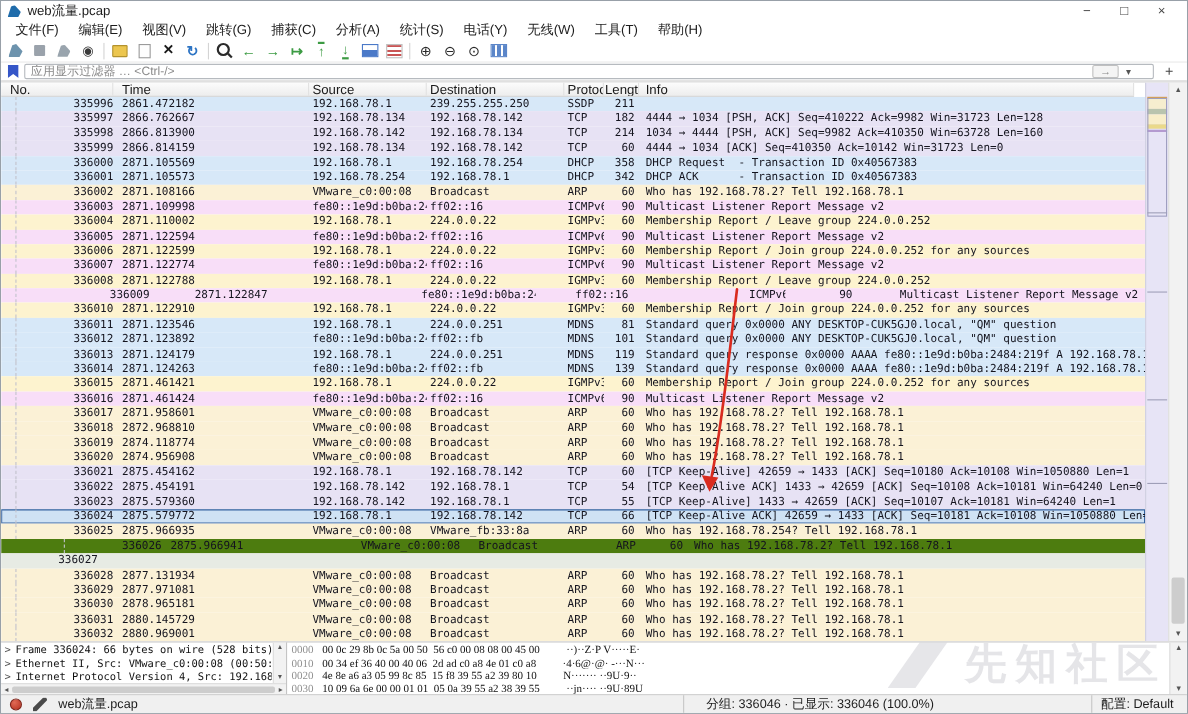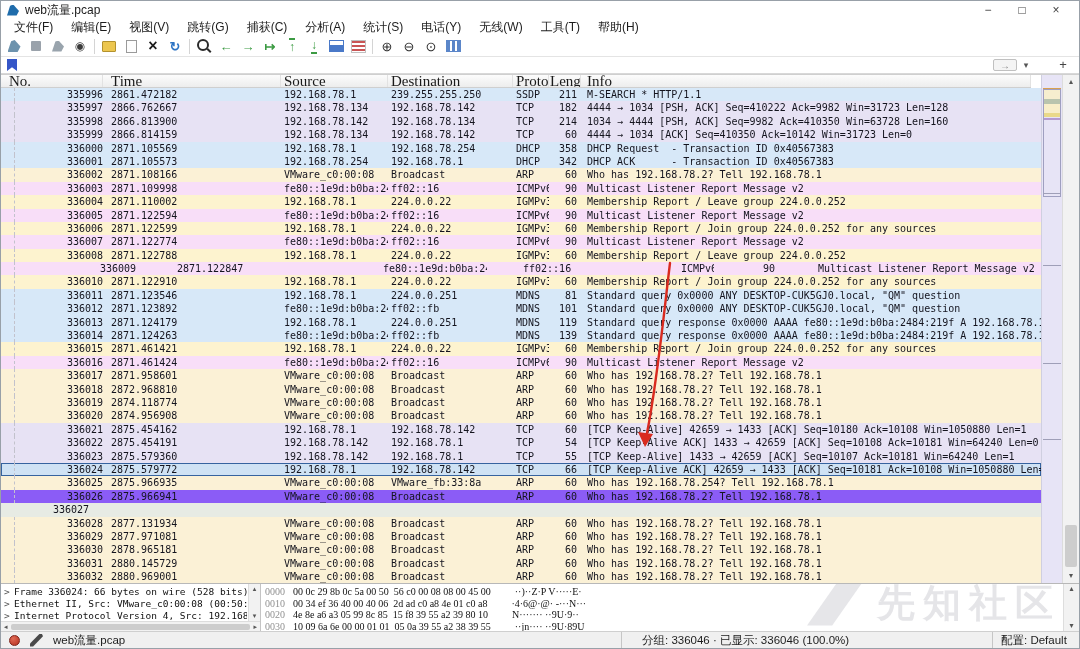--- a/index.html
+++ b/index.html
@@ -49,21 +49,21 @@
   .filterbar { height:17px; position:relative; background:#fff; border-bottom:1px solid #d8d8d8; flex:0 0 auto; }
   .bookmark { position:absolute; left:6px; top:2px; width:10px; height:12px; background:#3556c8; clip-path:polygon(0 0,100% 0,100% 100%,50% 68%,0 100%); }
   .filter-input { position:absolute; left:21px; top:1px; width:1027px; height:14px; border:1px solid #b6babf; border-radius:2px; font:11px "Liberation Sans",sans-serif; padding:0 30px 0 5px; color:#222; }
   .filter-input::placeholder { color:#8a8a8a; }
   .apply-box { position:absolute; right:62px; top:2px; width:24px; height:12px; border:1px solid #c0c0c0; border-radius:2px; background:#f4f4f4; text-align:center; line-height:11px; font-size:10px; color:#8a8a8a; }
   .filter-drop { position:absolute; right:46px; top:2px; width:14px; height:12px; text-align:center; font-size:9px; color:#555; line-height:12px; }
   .filter-add { position:absolute; right:8px; top:0px; width:16px; height:16px; text-align:center; font-size:13px; color:#444; line-height:16px; }
 
   
   .packet-area { position:relative; height:509px; border-top:1px solid #cfcfcf; overflow:hidden; flex:0 0 auto; background:#fff; }
-  .phead { height:13px; display:flex; margin-right:48px; background:linear-gradient(#fcfcfc,#ededed); border-bottom:1px solid #cfcfcf; font-size:15px; color:#1a1a1a; line-height:12px; white-space:pre;font-family:Liberation Serif, serif; }
+  .phead { height:13px; display:flex; margin-right:48px; background:linear-gradient(#fcfcfc,#ededed); border-bottom:1px solid #cfcfcf; font-size:12px; color:#1a1a1a; line-height:12px; white-space:pre; }
   .phead > span { border-right:1px solid #e2e2e2; overflow:hidden; }
   .h-no { width:102px; padding-left:8px; }
   .h-len { width:32px; padding-left:1px; }
   .rows { position:absolute; top:13px; left:0; right:38px; bottom:0; overflow:hidden;
           font-family:"DejaVu Sans Mono",monospace; font-size:10px; color:#14141e; }
   .prow { height:13.4px; line-height:13.5px; display:flex; white-space:pre; overflow:hidden; }
   .prow > span { overflow:hidden; flex:0 0 auto; }
   .c-gutter { width:14px; border-right:1px dashed #c2c2cc; align-self:stretch; }
   .c-no { width:88px; text-align:right; }
   .c-time { width:178px; padding-left:8px; }
@@ -165,29 +165,30 @@
       <span class="tb ic-colorize"></span>
       <span class="tb-sep"></span>
       <span class="tb ic-zoom-in"></span>
       <span class="tb ic-zoom-out"></span>
       <span class="tb ic-zoom-normal"></span>
       <span class="tb ic-resize-columns"></span>
     </div>
 
   <div class="filterbar">
     <span class="bookmark"></span>
+    <input class="filter-input" value="" placeholder="应用显示过滤器 … &lt;Ctrl-/&gt;" style="">
     <span class="apply-box">→</span>
     <span class="filter-drop">▾</span>
     <span class="filter-add">+</span>
   </div>
 
   <div class="packet-area">
     <div class="phead"><span class="h-no">No.</span><span class="c-time">Time</span><span class="c-src">Source</span><span class="c-dst">Destination</span><span class="c-proto">Protocol</span><span class="h-len">Lengtl</span><span class="c-info">Info</span></div>
     <div class="rows">
-        <div class="prow" style="background: rgb(215, 232, 248);"><span class="c-gutter"></span><span class="c-no">335996</span><span class="c-time">2861.472182</span><span class="c-src">192.168.78.1</span><span class="c-dst">239.255.255.250</span><span class="c-proto">SSDP</span><span class="c-len">211</span><span class="c-info">M-SEARCH * HTTP/1.1</span></div>
+        <div class="prow" style="background: rgb(215, 232, 248);"><span class="c-gutter"></span><span class="c-no">335996</span><span class="c-time">2861.472182</span><span class="c-src">192.168.78.1</span><span class="c-dst">239.255.255.250</span><span class="c-proto">SSDP</span><span class="c-len">211</span></div>
         <div class="prow" style="background: rgb(231, 226, 244);"><span class="c-gutter"></span><span class="c-no">335997</span><span class="c-time">2866.762667</span><span class="c-src">192.168.78.134</span><span class="c-dst">192.168.78.142</span><span class="c-proto">TCP</span><span class="c-len">182</span><span class="c-info">4444 → 1034 [PSH, ACK] Seq=410222 Ack=9982 Win=31723 Len=128</span></div>
         <div class="prow" style="background: rgb(231, 226, 244);"><span class="c-gutter"></span><span class="c-no">335998</span><span class="c-time">2866.813900</span><span class="c-src">192.168.78.142</span><span class="c-dst">192.168.78.134</span><span class="c-proto">TCP</span><span class="c-len">214</span><span class="c-info">1034 → 4444 [PSH, ACK] Seq=9982 Ack=410350 Win=63728 Len=160</span></div>
         <div class="prow" style="background: rgb(231, 226, 244);"><span class="c-gutter"></span><span class="c-no">335999</span><span class="c-time">2866.814159</span><span class="c-src">192.168.78.134</span><span class="c-dst">192.168.78.142</span><span class="c-proto">TCP</span><span class="c-len">60</span><span class="c-info">4444 → 1034 [ACK] Seq=410350 Ack=10142 Win=31723 Len=0</span></div>
         <div class="prow" style="background: rgb(215, 232, 248); justify-content: space-between;"><span class="c-gutter"></span><span class="c-no">336000</span><span class="c-time">2871.105569</span><span class="c-src">192.168.78.1</span><span class="c-dst">192.168.78.254</span><span class="c-proto">DHCP</span><span class="c-len">358</span><span class="c-info">DHCP Request  - Transaction ID 0x40567383</span></div>
         <div class="prow" style="background: rgb(215, 232, 248);"><span class="c-gutter"></span><span class="c-no">336001</span><span class="c-time">2871.105573</span><span class="c-src">192.168.78.254</span><span class="c-dst">192.168.78.1</span><span class="c-proto">DHCP</span><span class="c-len">342</span><span class="c-info">DHCP ACK      - Transaction ID 0x40567383</span></div>
         <div class="prow" style="background: rgb(251, 241, 214);"><span class="c-gutter"></span><span class="c-no">336002</span><span class="c-time">2871.108166</span><span class="c-src">VMware_c0:00:08</span><span class="c-dst">Broadcast</span><span class="c-proto">ARP</span><span class="c-len">60</span><span class="c-info">Who has 192.168.78.2? Tell 192.168.78.1</span></div>
         <div class="prow" style="background: rgb(248, 222, 248);"><span class="c-gutter"></span><span class="c-no">336003</span><span class="c-time">2871.109998</span><span class="c-src">fe80::1e9d:b0ba:248…</span><span class="c-dst">ff02::16</span><span class="c-proto">ICMPv6</span><span class="c-len">90</span><span class="c-info">Multicast Listener Report Message v2</span></div>
         <div class="prow" style="background: rgb(253, 243, 207);"><span class="c-gutter"></span><span class="c-no">336004</span><span class="c-time">2871.110002</span><span class="c-src">192.168.78.1</span><span class="c-dst">224.0.0.22</span><span class="c-proto">IGMPv3</span><span class="c-len">60</span><span class="c-info">Membership Report / Leave group 224.0.0.252</span></div>
         <div class="prow" style="background: rgb(248, 222, 248);"><span class="c-gutter"></span><span class="c-no">336005</span><span class="c-time">2871.122594</span><span class="c-src">fe80::1e9d:b0ba:248…</span><span class="c-dst">ff02::16</span><span class="c-proto">ICMPv6</span><span class="c-len">90</span><span class="c-info">Multicast Listener Report Message v2</span></div>
         <div class="prow" style="background: rgb(253, 243, 207);"><span class="c-gutter"></span><span class="c-no">336006</span><span class="c-time">2871.122599</span><span class="c-src">192.168.78.1</span><span class="c-dst">224.0.0.22</span><span class="c-proto">IGMPv3</span><span class="c-len">60</span><span class="c-info">Membership Report / Join group 224.0.0.252 for any sources</span></div>
@@ -203,21 +204,21 @@
         <div class="prow" style="background: rgb(248, 222, 248);"><span class="c-gutter"></span><span class="c-no">336016</span><span class="c-time">2871.461424</span><span class="c-src">fe80::1e9d:b0ba:248…</span><span class="c-dst">ff02::16</span><span class="c-proto">ICMPv6</span><span class="c-len">90</span><span class="c-info">Multicast Listener Report Message v2</span></div>
         <div class="prow" style="background: rgb(251, 241, 214);"><span class="c-gutter"></span><span class="c-no">336017</span><span class="c-time">2871.958601</span><span class="c-src">VMware_c0:00:08</span><span class="c-dst">Broadcast</span><span class="c-proto">ARP</span><span class="c-len">60</span><span class="c-info">Who has 192.168.78.2? Tell 192.168.78.1</span></div>
         <div class="prow" style="background: rgb(251, 241, 214);"><span class="c-gutter"></span><span class="c-no">336018</span><span class="c-time">2872.968810</span><span class="c-src">VMware_c0:00:08</span><span class="c-dst">Broadcast</span><span class="c-proto">ARP</span><span class="c-len">60</span><span class="c-info">Who has 192.168.78.2? Tell 192.168.78.1</span></div>
         <div class="prow" style="background: rgb(251, 241, 214);"><span class="c-gutter"></span><span class="c-no">336019</span><span class="c-time">2874.118774</span><span class="c-src">VMware_c0:00:08</span><span class="c-dst">Broadcast</span><span class="c-proto">ARP</span><span class="c-len">60</span><span class="c-info">Who has 192.168.78.2? Tell 192.168.78.1</span></div>
         <div class="prow" style="background: rgb(251, 241, 214);"><span class="c-gutter"></span><span class="c-no">336020</span><span class="c-time">2874.956908</span><span class="c-src">VMware_c0:00:08</span><span class="c-dst">Broadcast</span><span class="c-proto">ARP</span><span class="c-len">60</span><span class="c-info">Who has 192.168.78.2? Tell 192.168.78.1</span></div>
         <div class="prow" style="background: rgb(231, 226, 244);"><span class="c-gutter"></span><span class="c-no">336021</span><span class="c-time">2875.454162</span><span class="c-src">192.168.78.1</span><span class="c-dst">192.168.78.142</span><span class="c-proto">TCP</span><span class="c-len">60</span><span class="c-info">[TCP Keep-Alive] 42659 → 1433 [ACK] Seq=10180 Ack=10108 Win=1050880 Len=1</span></div>
         <div class="prow" style="background: rgb(231, 226, 244);"><span class="c-gutter"></span><span class="c-no">336022</span><span class="c-time">2875.454191</span><span class="c-src">192.168.78.142</span><span class="c-dst">192.168.78.1</span><span class="c-proto">TCP</span><span class="c-len">54</span><span class="c-info">[TCP Keep-Alive ACK] 1433 → 42659 [ACK] Seq=10108 Ack=10181 Win=64240 Len=0</span></div>
         <div class="prow" style="background: rgb(231, 226, 244);"><span class="c-gutter"></span><span class="c-no">336023</span><span class="c-time">2875.579360</span><span class="c-src">192.168.78.142</span><span class="c-dst">192.168.78.1</span><span class="c-proto">TCP</span><span class="c-len">55</span><span class="c-info">[TCP Keep-Alive] 1433 → 42659 [ACK] Seq=10107 Ack=10181 Win=64240 Len=1</span></div>
         <div class="prow sel" style="background: rgb(207, 226, 244);"><span class="c-gutter"></span><span class="c-no">336024</span><span class="c-time">2875.579772</span><span class="c-src">192.168.78.1</span><span class="c-dst">192.168.78.142</span><span class="c-proto">TCP</span><span class="c-len">66</span><span class="c-info">[TCP Keep-Alive ACK] 42659 → 1433 [ACK] Seq=10181 Ack=10108 Win=1050880 Len=0 SLE=1…</span></div>
         <div class="prow" style="background: rgb(251, 241, 214); justify-content: flex-end;"><span class="c-gutter"></span><span class="c-no">336025</span><span class="c-time">2875.966935</span><span class="c-src">VMware_c0:00:08</span><span class="c-dst">VMware_fb:33:8a</span><span class="c-proto">ARP</span><span class="c-len">60</span><span class="c-info">Who has 192.168.78.254? Tell 192.168.78.1</span></div>
-        <div class="prow" style="background: #8b5cf6;"><span class="c-gutter"></span><span class="c-no">336026</span><span class="c-time">2875.966941</span><span class="c-src">VMware_c0:00:08</span><span class="c-dst">Broadcast</span><span class="c-proto">ARP</span><span class="c-len">60</span><span class="c-info">Who has 192.168.78.2? Tell 192.168.78.1</span></div>
+        <div class="prow" style="background: #4d7c0f; padding-left: 44px;"><span class="c-gutter"></span><span class="c-no">336026</span><span class="c-time">2875.966941</span><span class="c-src">VMware_c0:00:08</span><span class="c-dst">Broadcast</span><span class="c-proto">ARP</span><span class="c-len">60</span><span class="c-info">Who has 192.168.78.2? Tell 192.168.78.1</span></div>
         <div class="prow" style="background: rgb(231, 235, 228); flex-direction: column;"><span class="c-gutter"></span><span class="c-no">336027</span><span class="c-time">2875.966948</span><span class="c-src">VMware_fb:33:8a</span><span class="c-dst">VMware_c0:00:08</span><span class="c-proto">ARP</span><span class="c-len">60</span><span class="c-info">192.168.78.254 is at 00:50:56:fb:33:8a</span></div>
         <div class="prow" style="background: rgb(251, 241, 214);"><span class="c-gutter"></span><span class="c-no">336028</span><span class="c-time">2877.131934</span><span class="c-src">VMware_c0:00:08</span><span class="c-dst">Broadcast</span><span class="c-proto">ARP</span><span class="c-len">60</span><span class="c-info">Who has 192.168.78.2? Tell 192.168.78.1</span></div>
         <div class="prow" style="background: rgb(251, 241, 214);"><span class="c-gutter"></span><span class="c-no">336029</span><span class="c-time">2877.971081</span><span class="c-src">VMware_c0:00:08</span><span class="c-dst">Broadcast</span><span class="c-proto">ARP</span><span class="c-len">60</span><span class="c-info">Who has 192.168.78.2? Tell 192.168.78.1</span></div>
         <div class="prow" style="background: rgb(251, 241, 214);"><span class="c-gutter"></span><span class="c-no">336030</span><span class="c-time">2878.965181</span><span class="c-src">VMware_c0:00:08</span><span class="c-dst">Broadcast</span><span class="c-proto">ARP</span><span class="c-len">60</span><span class="c-info">Who has 192.168.78.2? Tell 192.168.78.1</span></div>
         <div class="prow" style="background: rgb(251, 241, 214);"><span class="c-gutter"></span><span class="c-no">336031</span><span class="c-time">2880.145729</span><span class="c-src">VMware_c0:00:08</span><span class="c-dst">Broadcast</span><span class="c-proto">ARP</span><span class="c-len">60</span><span class="c-info">Who has 192.168.78.2? Tell 192.168.78.1</span></div>
         <div class="prow" style="background: rgb(251, 241, 214);"><span class="c-gutter"></span><span class="c-no">336032</span><span class="c-time">2880.969001</span><span class="c-src">VMware_c0:00:08</span><span class="c-dst">Broadcast</span><span class="c-proto">ARP</span><span class="c-len">60</span><span class="c-info">Who has 192.168.78.2? Tell 192.168.78.1</span></div>
       </div>
 
     <div class="minimap">
       <div class="mm-stripe" style="top:13px;height:2px;background:#d8a050;"></div>

